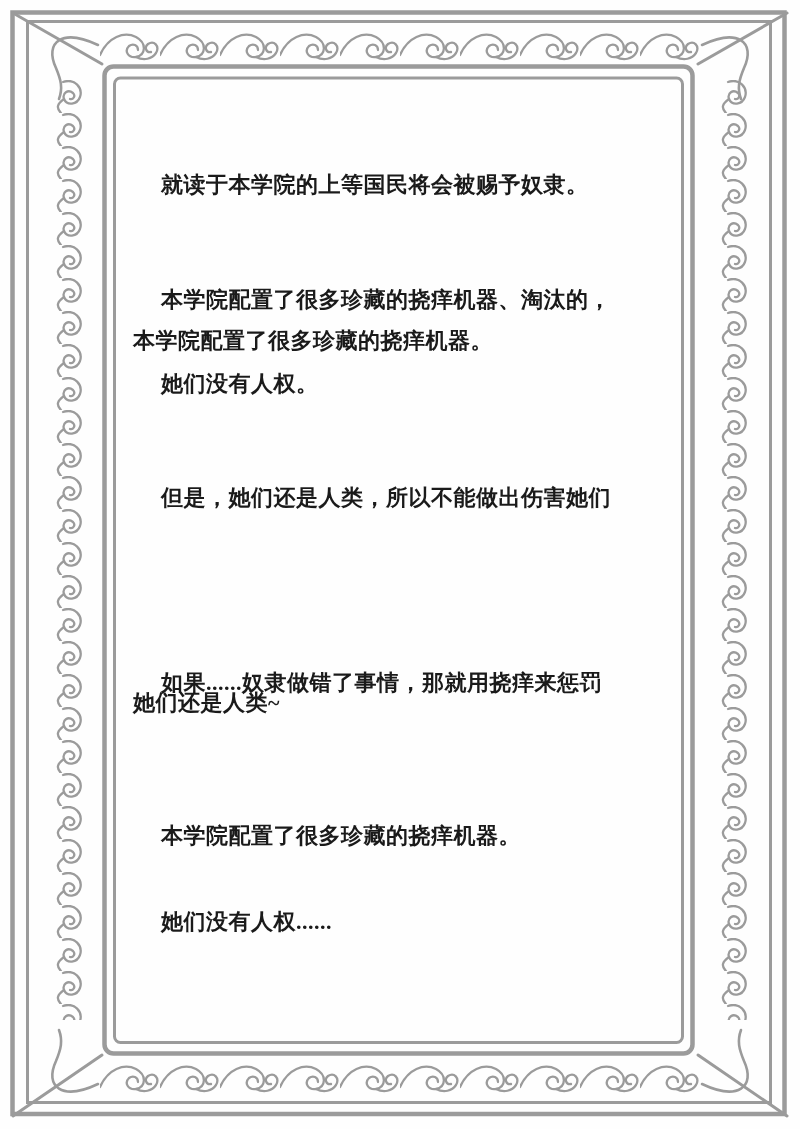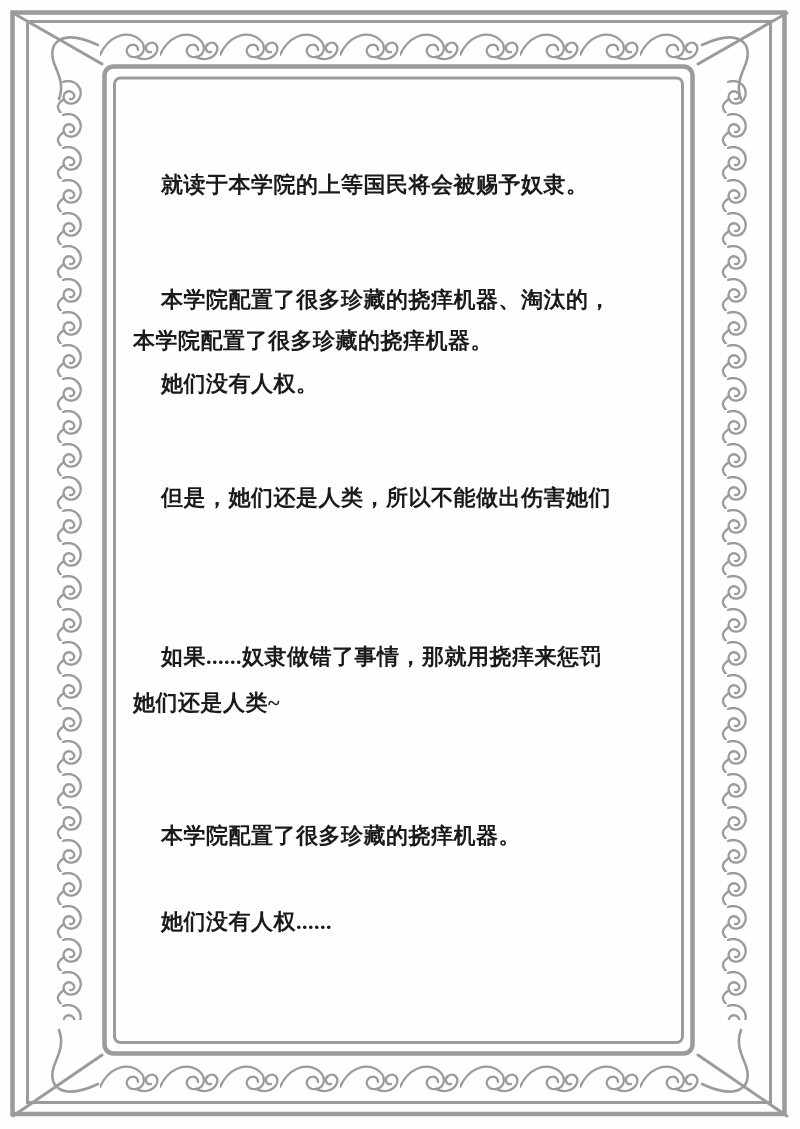--- a/index.html
+++ b/index.html
@@ -94,19 +94,19 @@
       <path d="M 702 1084 C 738 1101 756 1087 744 1061 C 739 1049 737 1041 741 1030"></path>
     </g>
   </svg>
 
   <div class="content">
     <div class="line indent" style="top:164px">就读于本学院的上等国民将会被赐予奴隶。</div>
     <div class="line indent" style="top:279px">本学院配置了很多珍藏的挠痒机器、淘汰的，</div>
     <div class="line" style="top:320px">本学院配置了很多珍藏的挠痒机器。</div>
     <div class="line indent" style="top:363px">她们没有人权。</div>
     <div class="line indent" style="top:477px">但是，她们还是人类，所以不能做出伤害她们</div>
-    <div class="line indent" style="top:636px">如果......奴隶做错了事情，那就用挠痒来惩罚</div>
+    <div class="line indent" style="top:662px">如果......奴隶做错了事情，那就用挠痒来惩罚</div>
     <div class="line" style="top:682px">她们还是人类~</div>
     <div class="line indent" style="top:815px">本学院配置了很多珍藏的挠痒机器。</div>
     <div class="line indent" style="top:901px">她们没有人权......</div>
   </div>
 
 </div>
 
 </body></html>

